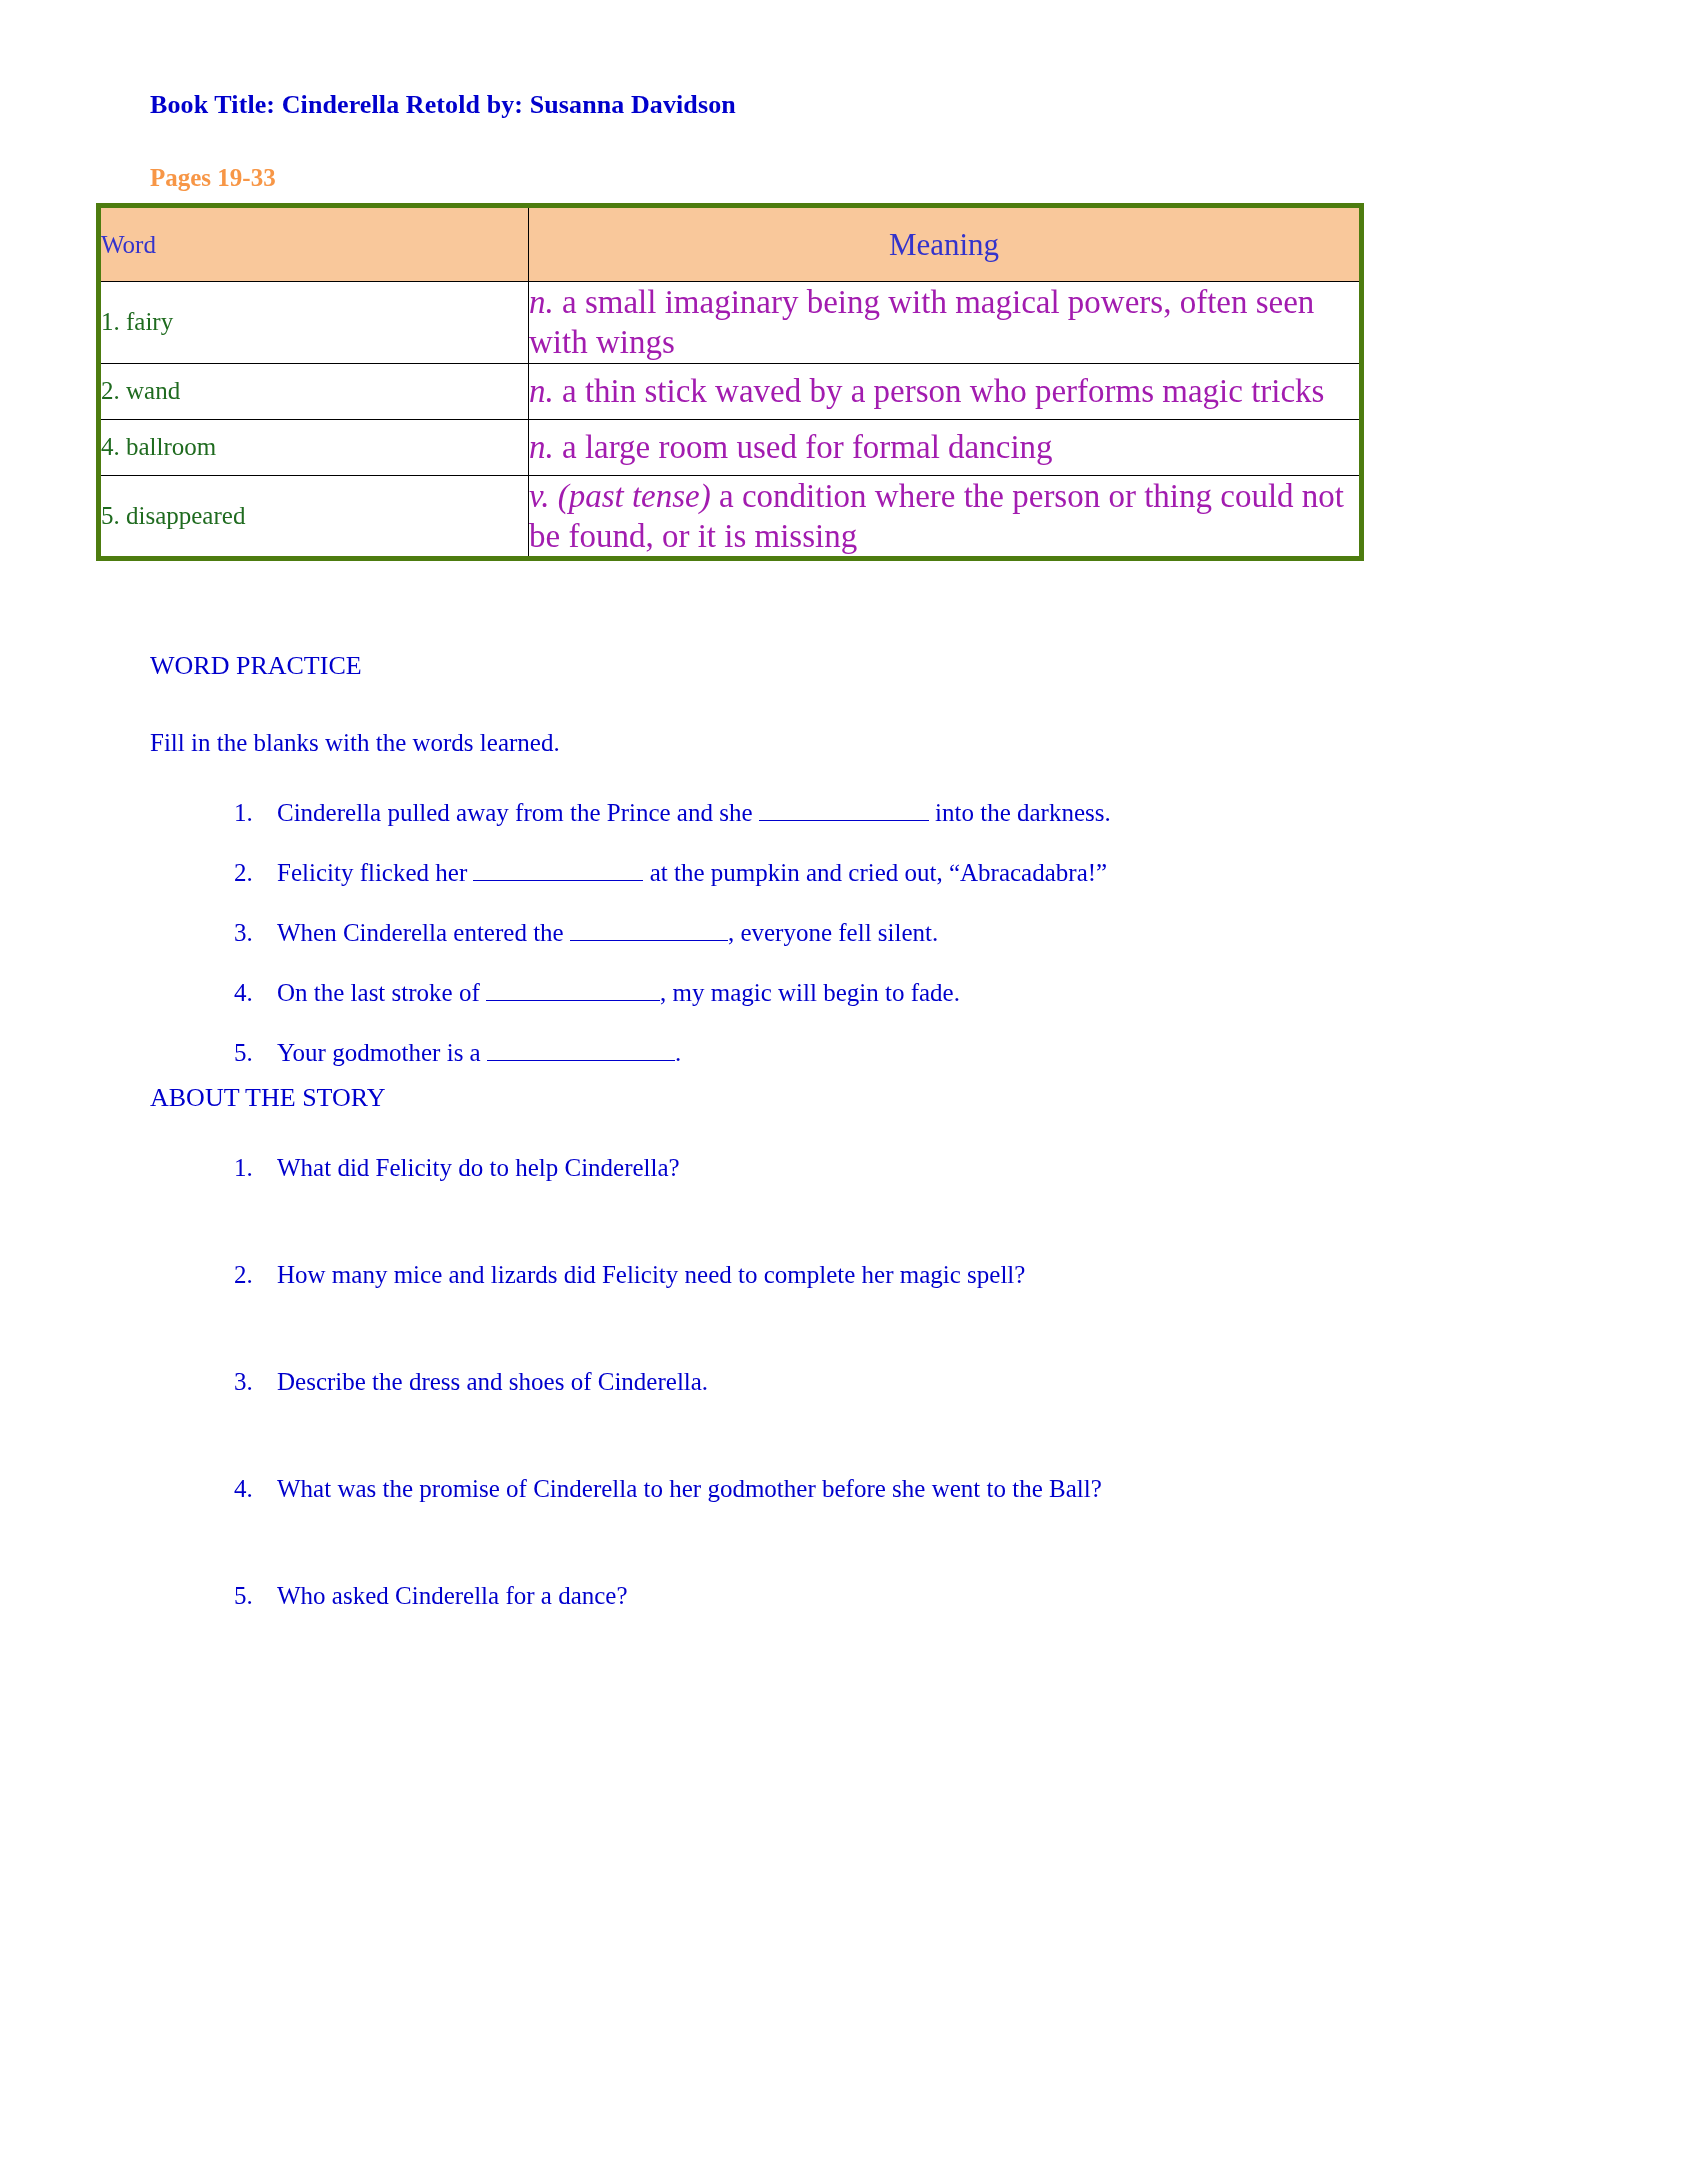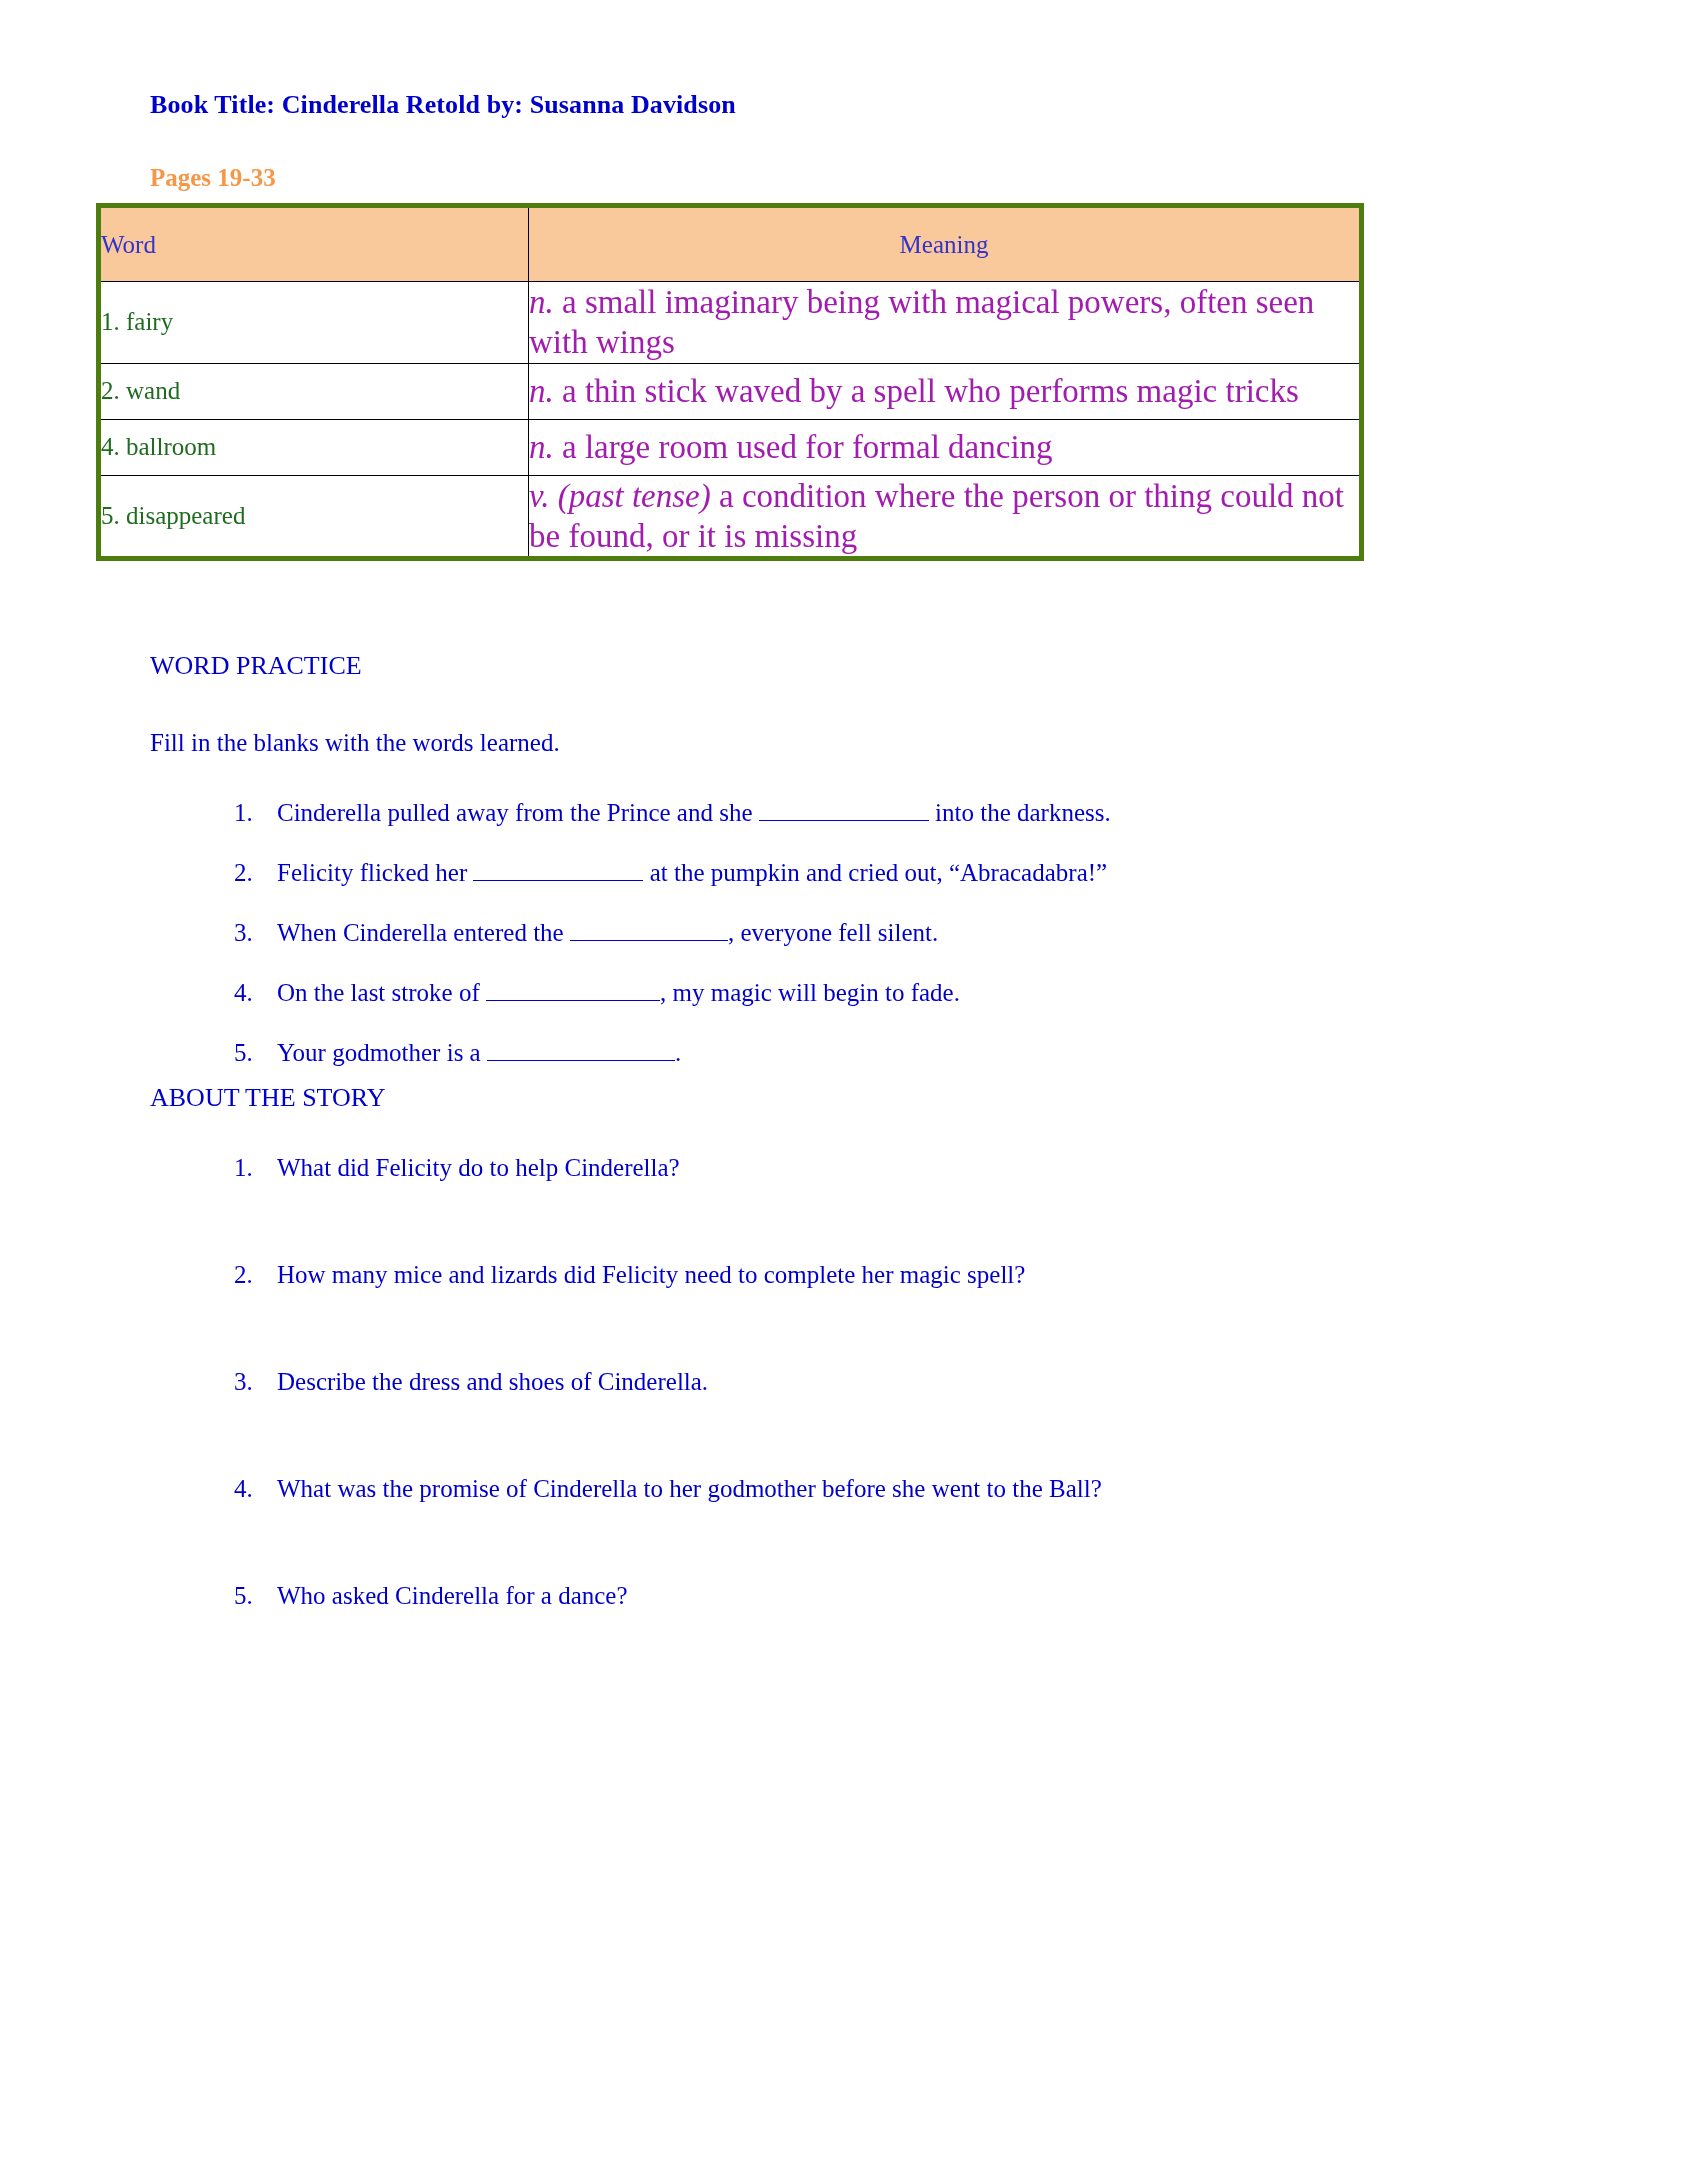--- a/index.html
+++ b/index.html
@@ -69,21 +69,21 @@
     font-weight: normal;
   }
   .th-word {
     color: #3333CC;
     font-size: 25px;
     text-align: left;
     padding-left: 24px;
   }
   .th-meaning {
     color: #3333CC;
-    font-size: 25px;
+    font-size: 31px;
     text-align: center;
   }
   td.word-cell {
     color: #1F6B1F;
     font-size: 25px;
     padding: 8px 0 8px 18px;
     height: 55px;
     line-height: 1.28;
   }
   td.meaning-cell {
@@ -163,21 +163,21 @@
             <th class="th-meaning">Meaning</th>
           </tr>
         </thead>
         <tbody>
           <tr>
             <td class="word-cell">1. fairy</td>
             <td class="meaning-cell"><span class="pos">n.</span><span> a small imaginary being with magical powers, often seen with wings</span></td>
           </tr>
           <tr>
             <td class="word-cell">2. wand</td>
-            <td class="meaning-cell"><span class="pos">n.</span><span> a thin stick waved by a spell who performs magic tricks</span></td>
+            <td class="meaning-cell"><span class="pos">n.</span><span> a thin stick waved by a person who performs magic tricks</span></td>
           </tr>
           <tr>
             <td class="word-cell">4. ballroom</td>
             <td class="meaning-cell"><span class="pos">n.</span><span> a large room used for formal dancing</span></td>
           </tr>
           <tr>
             <td class="word-cell">5. disappeared</td>
             <td class="meaning-cell"><span class="pos">v. (past tense)</span><span> a condition where the person or thing could not be found, or it is missing</span></td>
           </tr>
         </tbody>

